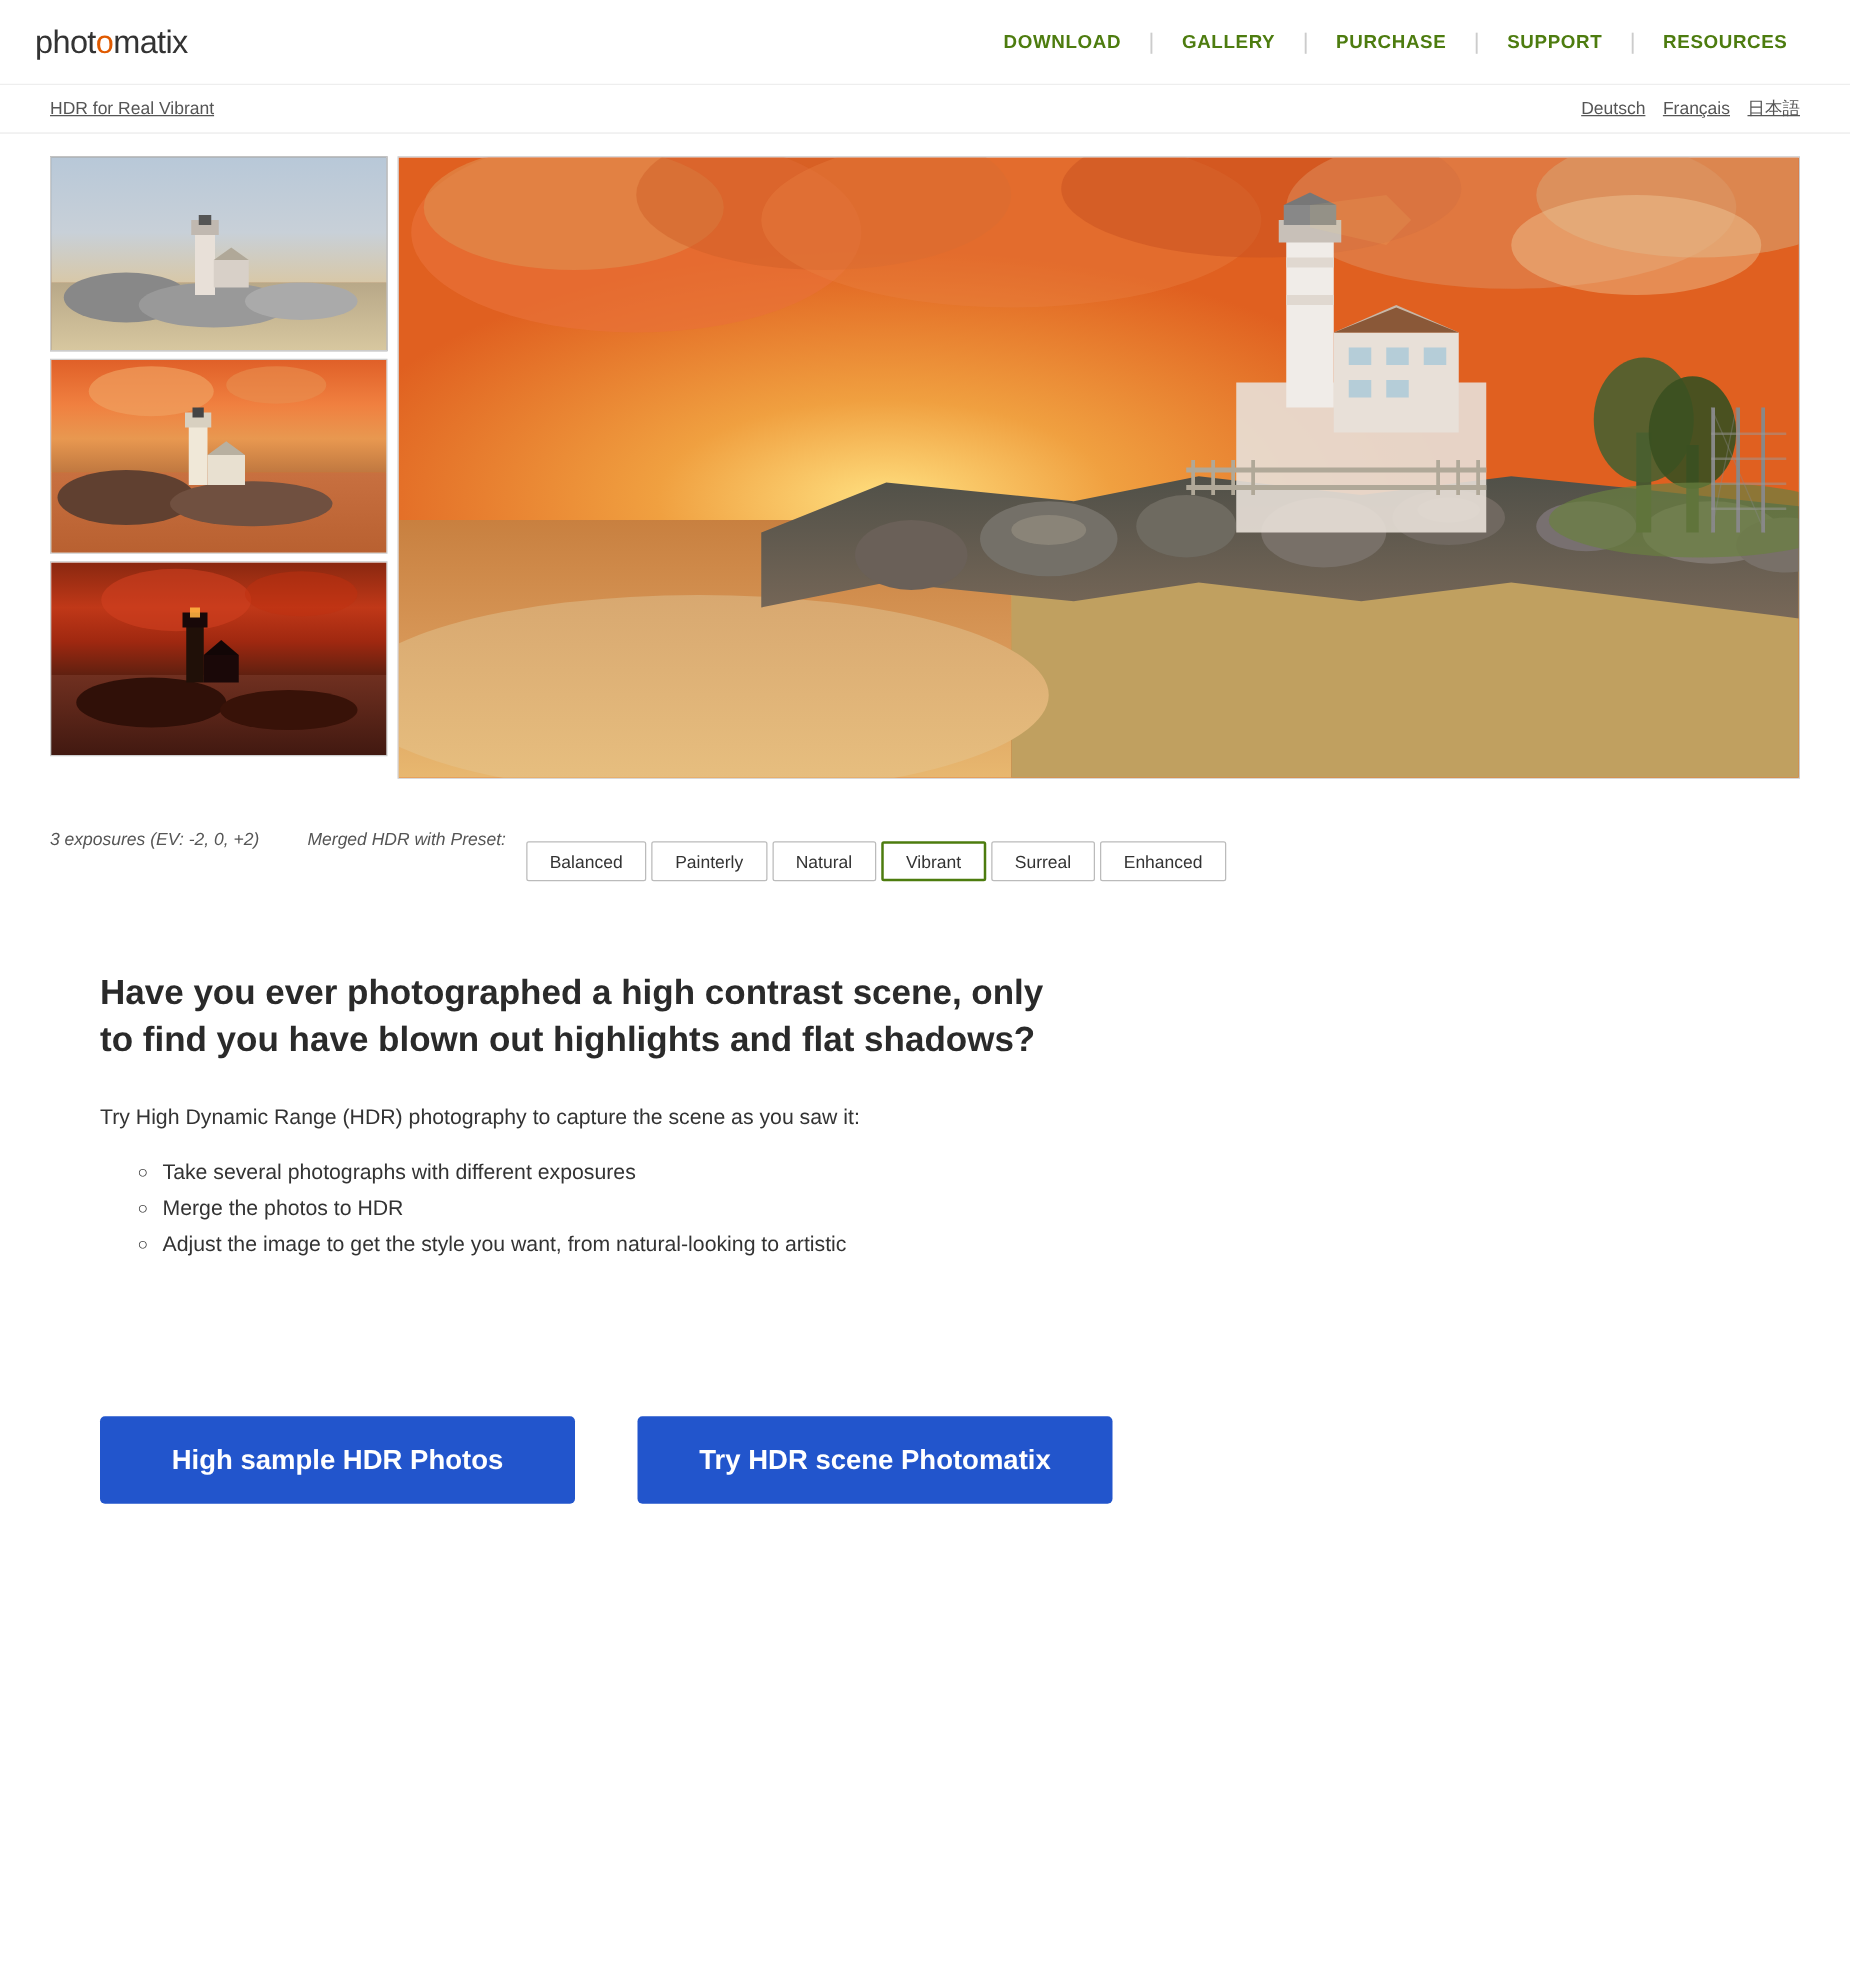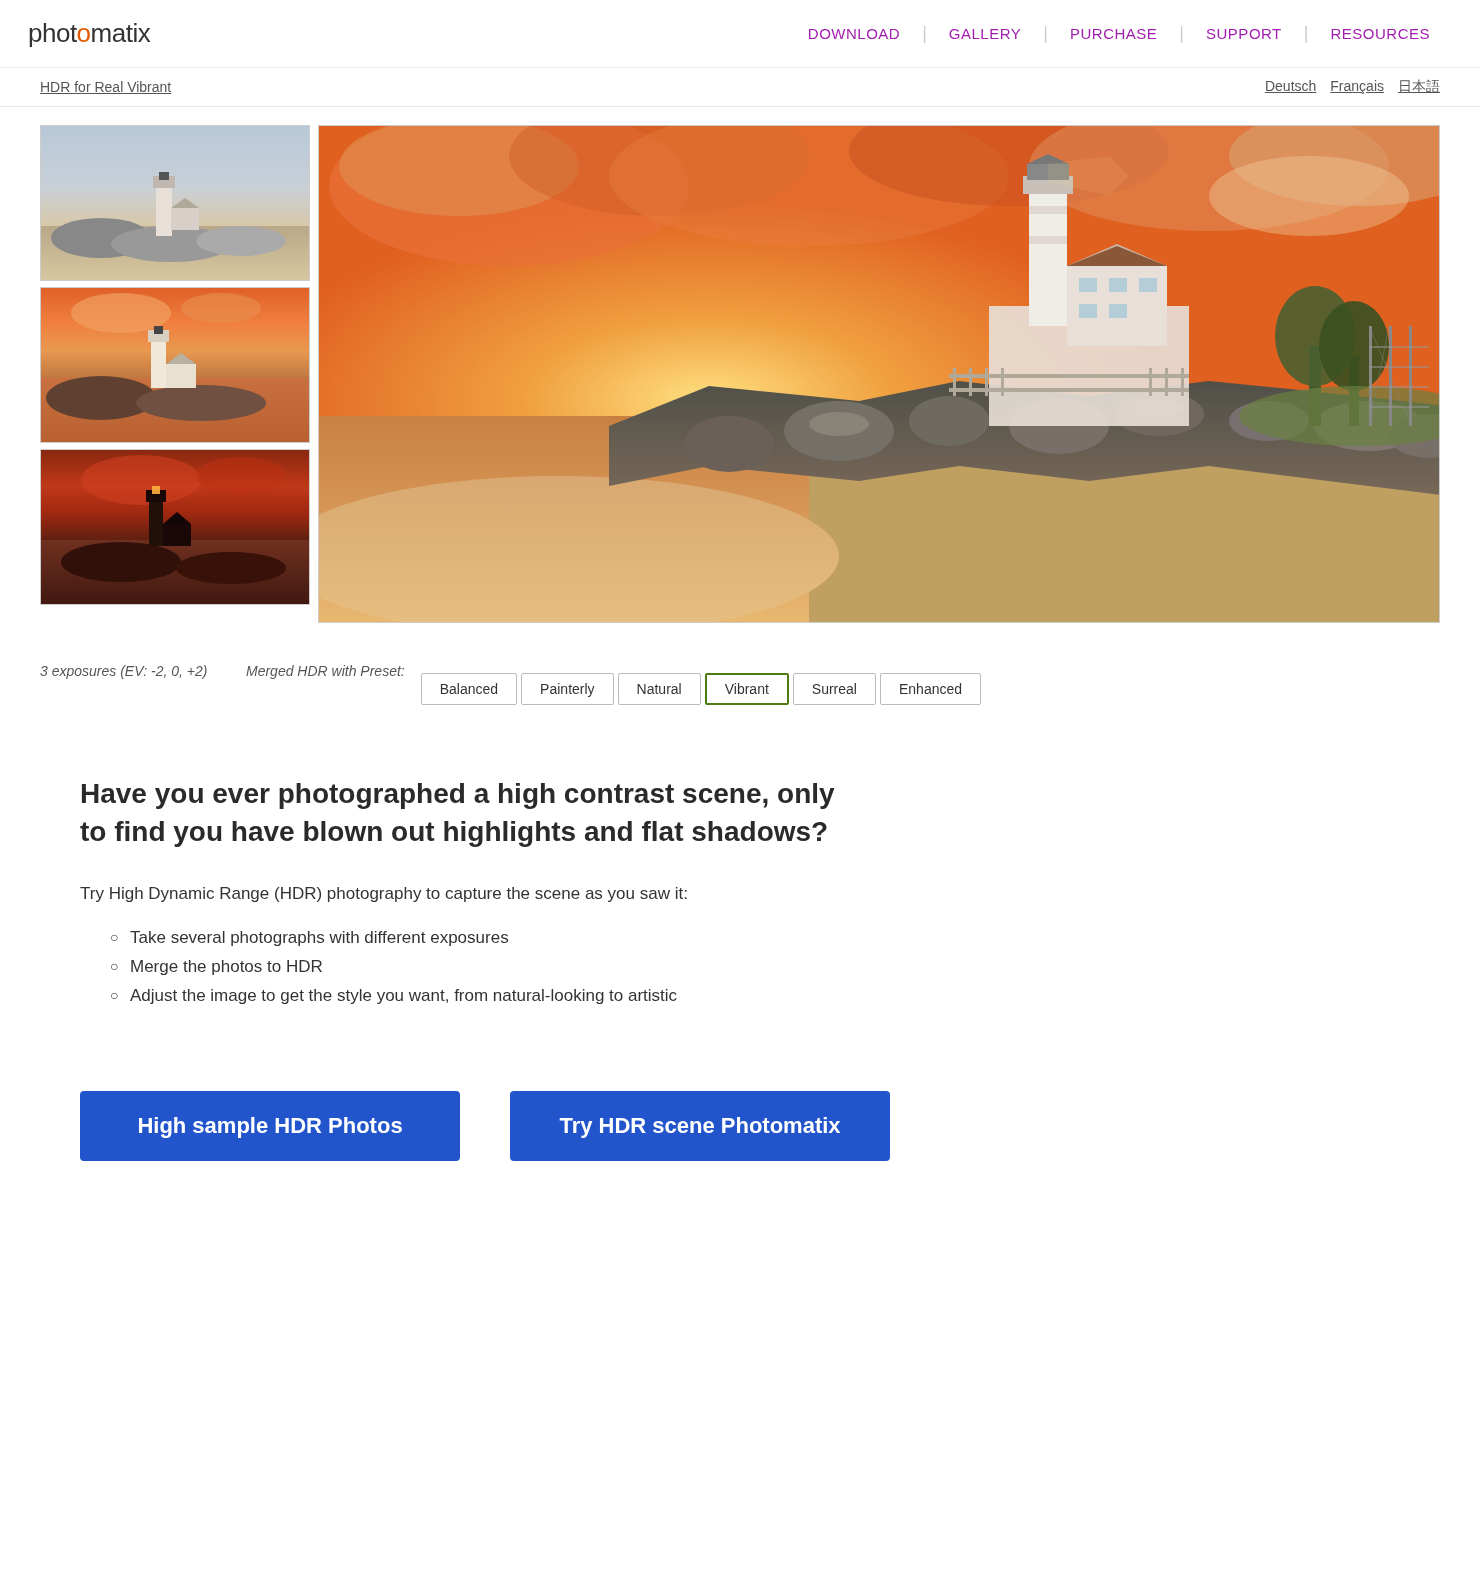--- a/index.html
+++ b/index.html
@@ -24,23 +24,23 @@
     .nav-links {
       display: flex;
       align-items: center;
       gap: 0;
       margin-left: auto;
       list-style: none;
     }
     .nav-links li { display: flex; align-items: center; }
     .nav-links li a {
       text-decoration: none;
-      color: #a21caf;
+      color: #4d7c0f;
       font-size: 15px;
-      font-weight: 400;
+      font-weight: 700;
       letter-spacing: 0.5px;
       padding: 0 22px;
     }
     .nav-divider {
       color: #ccc;
       font-size: 18px;
       user-select: none;
     }
 
     
@@ -160,21 +160,21 @@
     }
     .intro-text {
       font-size: 17px;
       color: #333;
       margin-bottom: 18px;
       line-height: 1.5;
     }
     .bullet-list {
       list-style: none;
       padding-left: 30px;
-      margin-bottom: 30px;
+      margin-bottom: 72px;
     }
     .bullet-list li {
       font-size: 17px;
       color: #333;
       line-height: 1.7;
       position: relative;
       padding-left: 20px;
     }
     .bullet-list li::before {
       content: "○";

